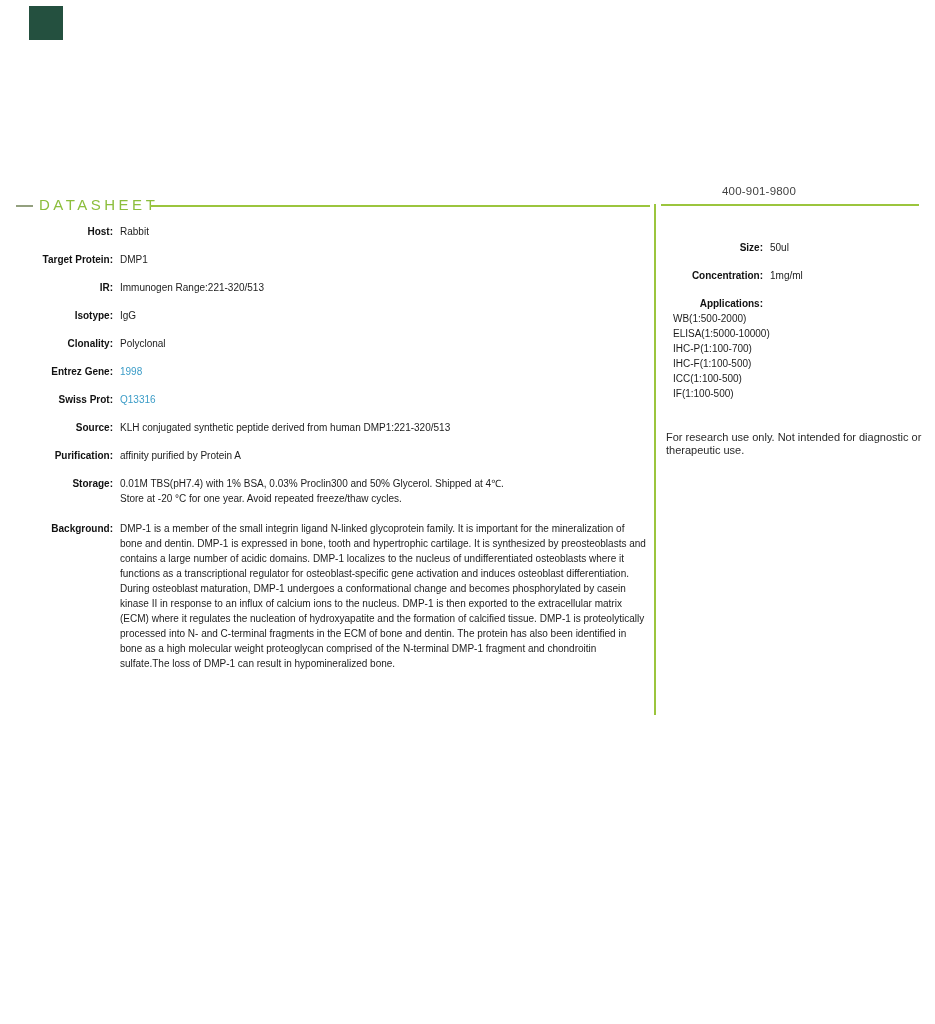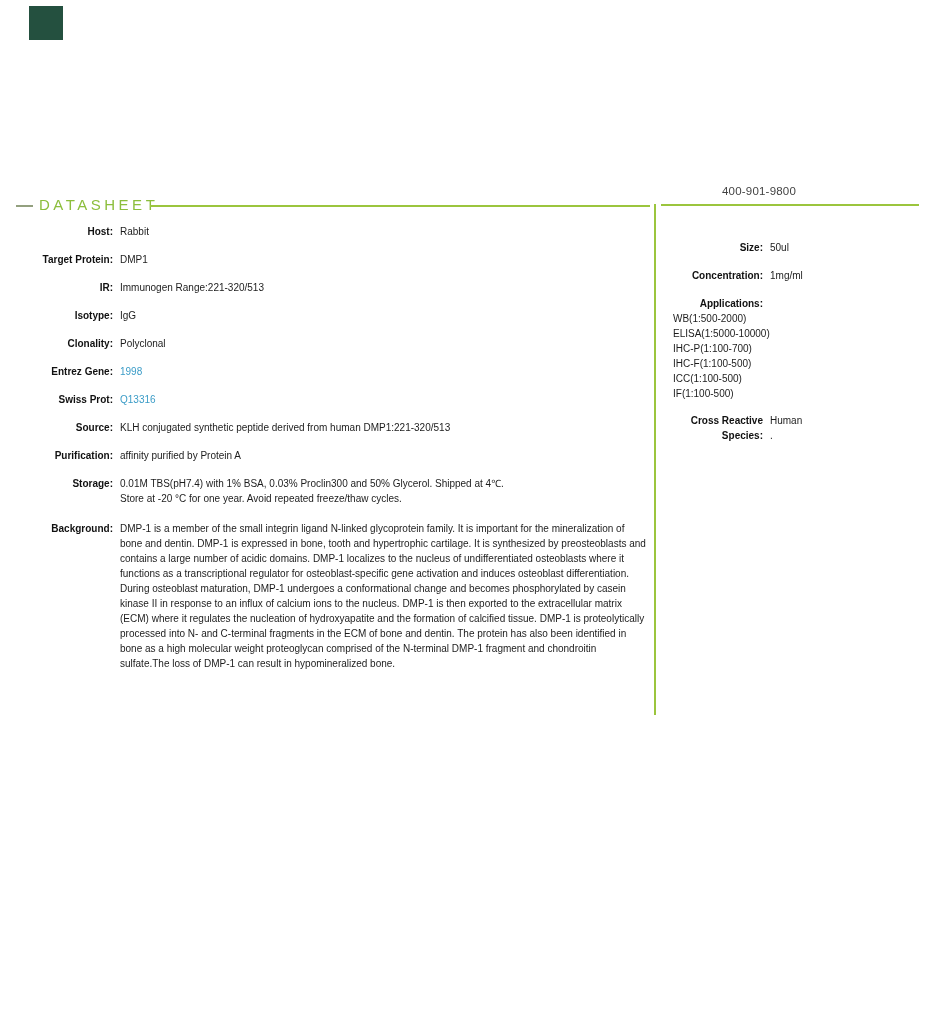--- a/index.html
+++ b/index.html
@@ -124,24 +124,21 @@
       <div class="val">
         <div>WB(1:500-2000)</div>
         <div>ELISA(1:5000-10000)</div>
         <div>IHC-P(1:100-700)</div>
         <div>IHC-F(1:100-500)</div>
         <div>ICC(1:100-500)</div>
         <div>IF(1:100-500)</div>
       </div>
     </div>
 
-    <div class="row cross" style="margin-bottom:0;">
-      <div class="lbl">Cross Reactive Species:</div>
-      <div class="val">
-        <div>Human</div>
-        <div>.</div>
-      </div>
+
+    <div class="disclaimer">
+      <div>For research use only. Not intended for diagnostic or</div>
+      <div>therapeutic use.</div>
     </div>
-
 
   </div>
 
 </div>
 
 </body></html>

